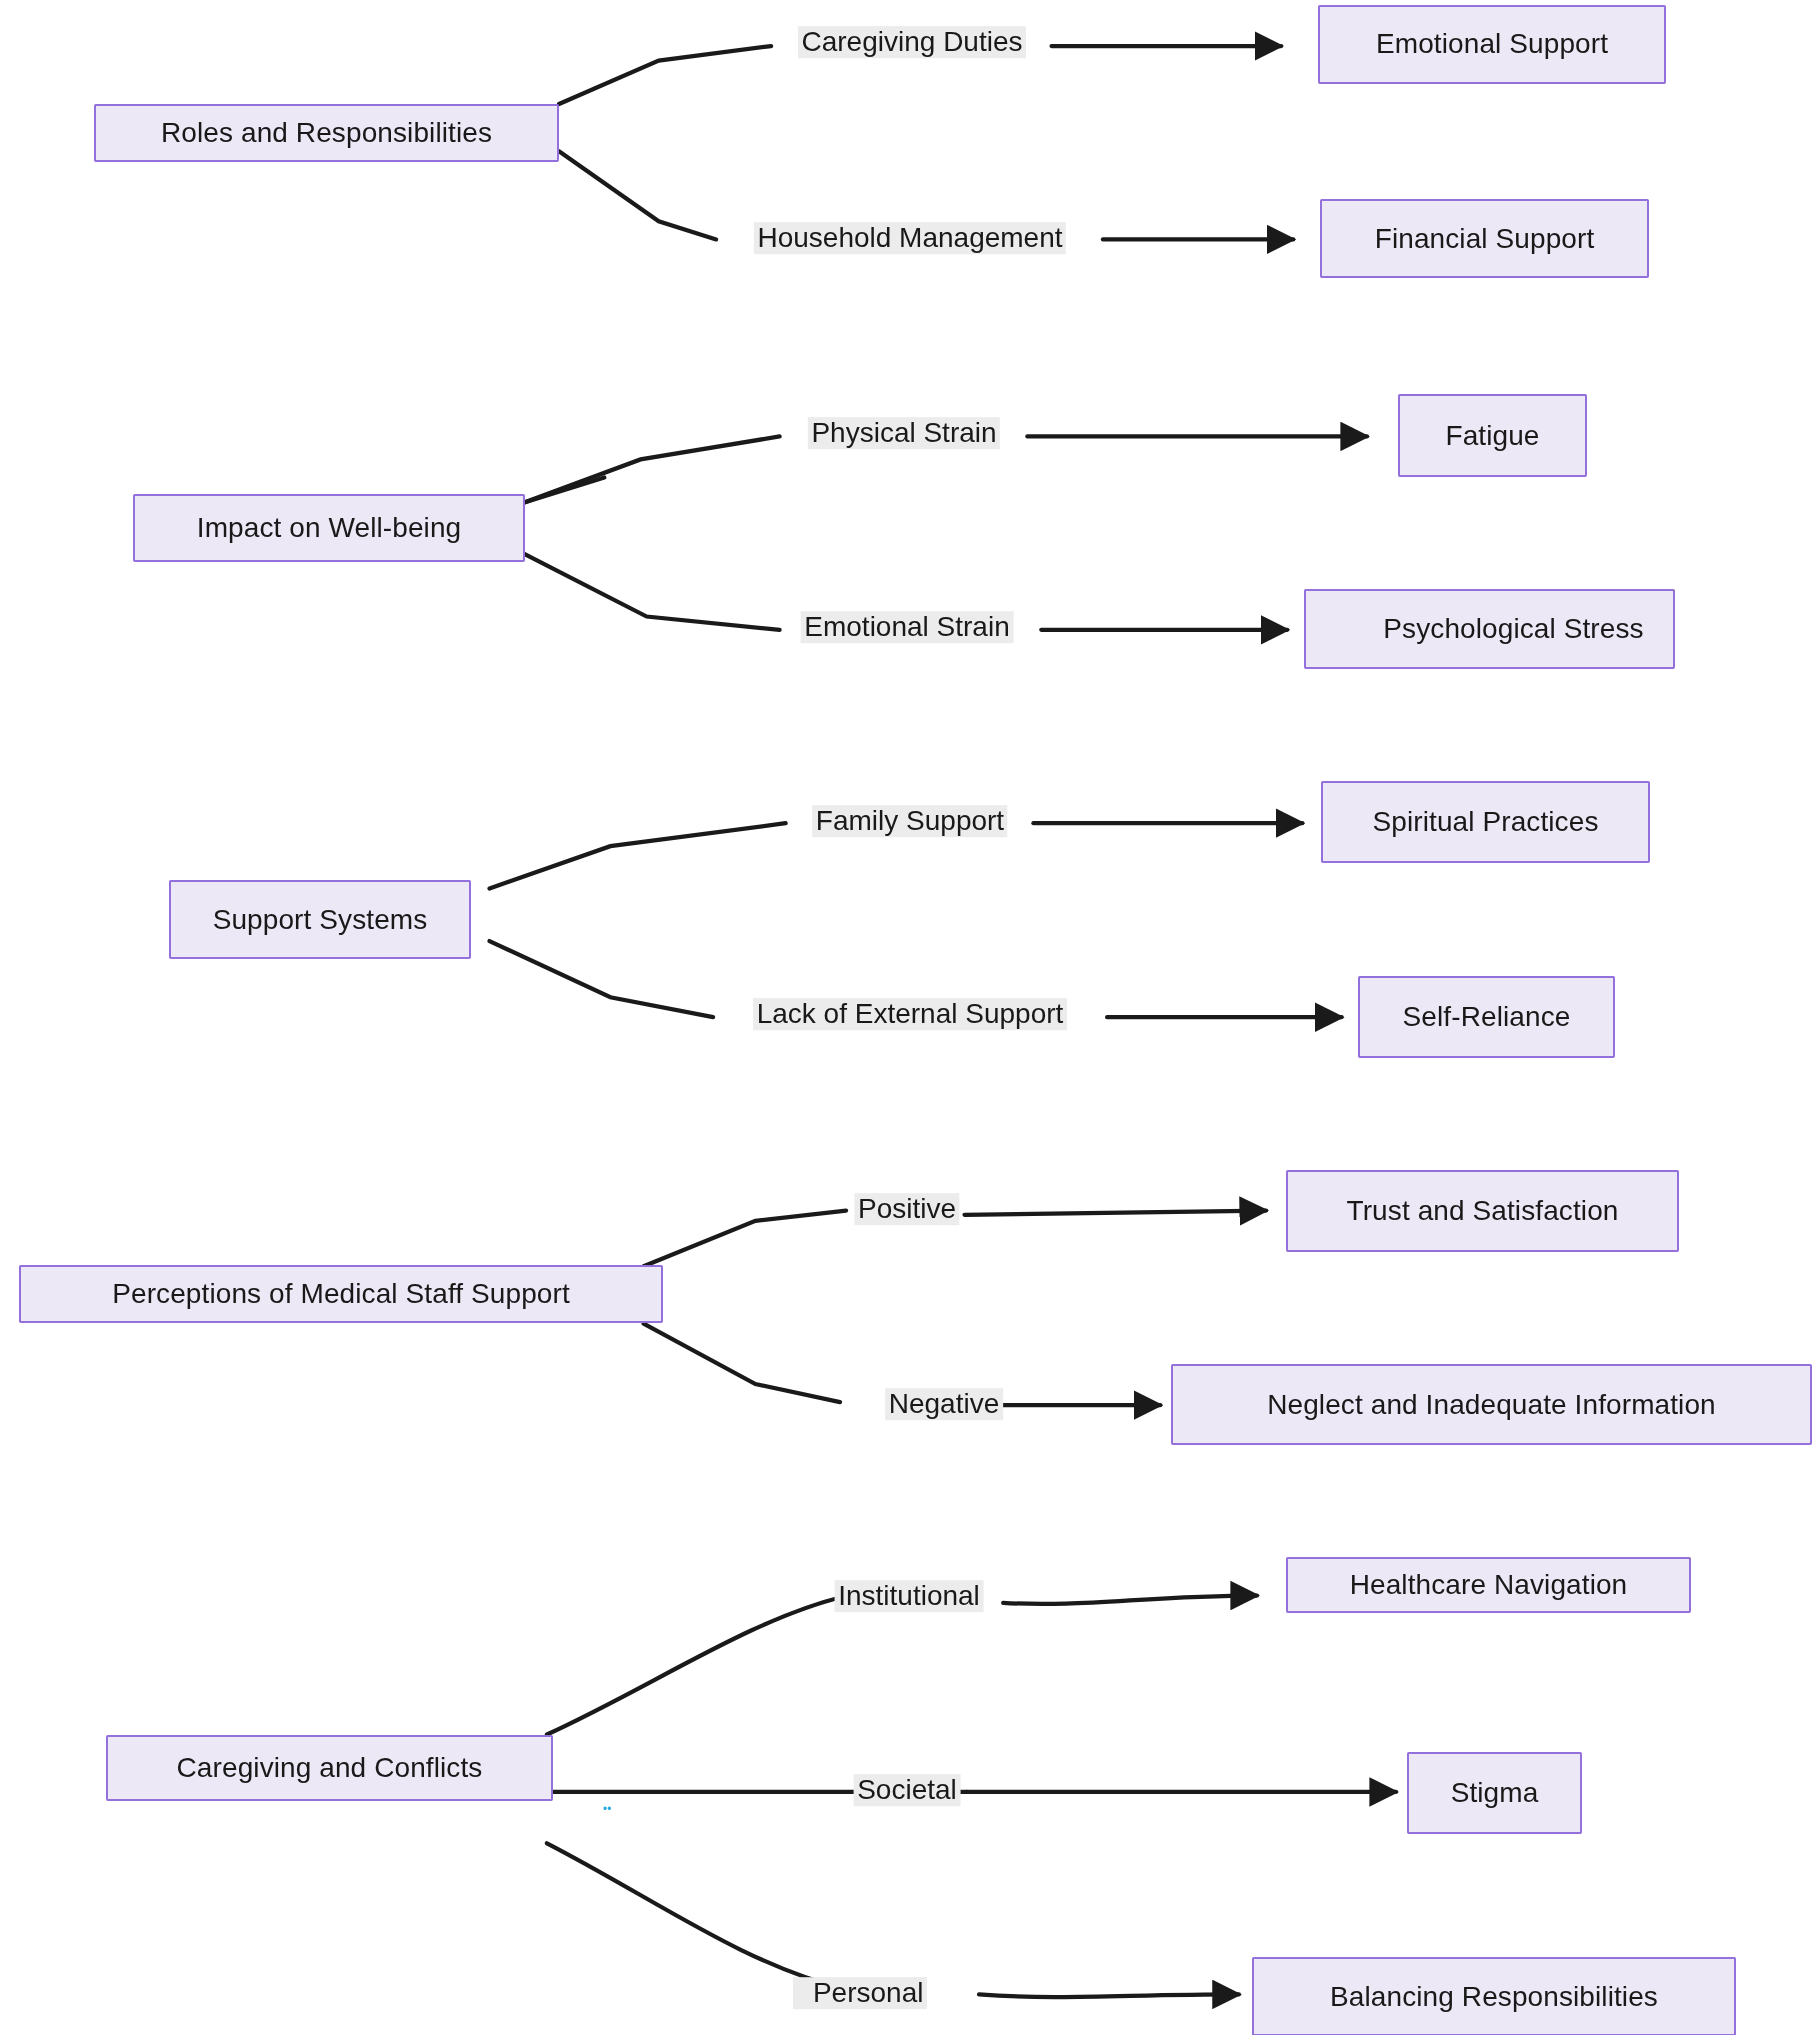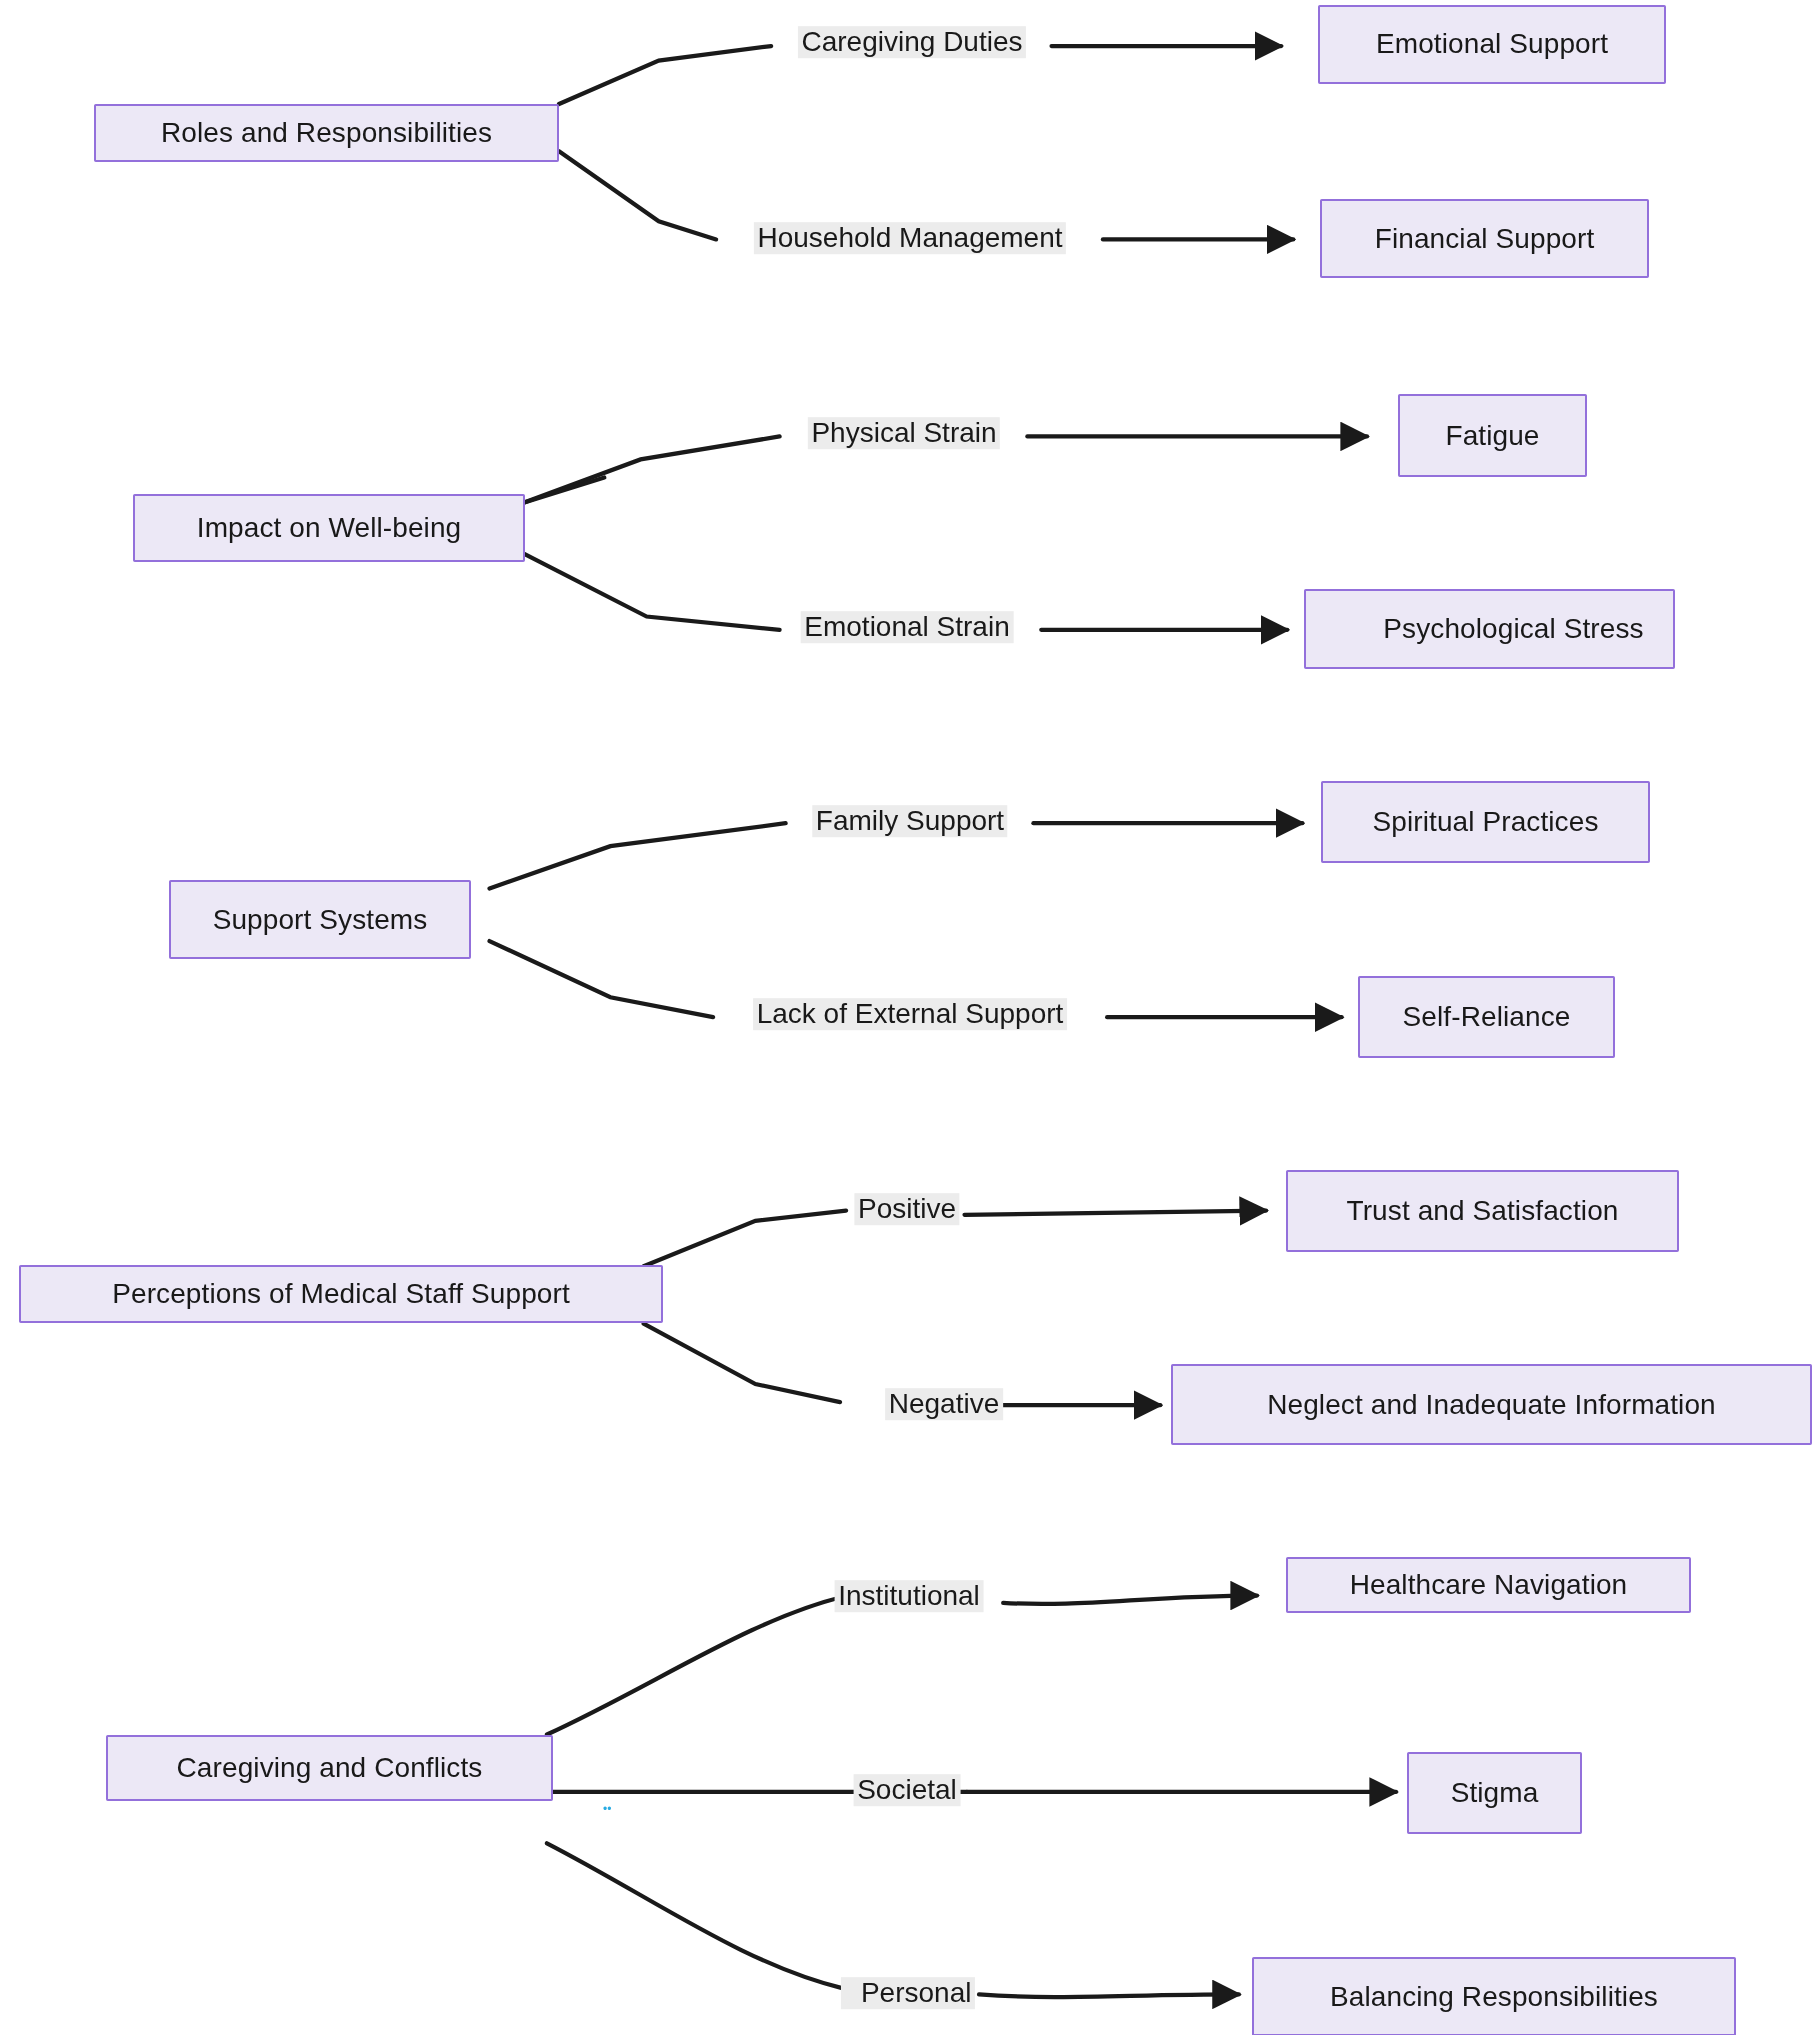--- a/index.html
+++ b/index.html
@@ -207,21 +207,21 @@
   </div>
 
   <div class="edge-label" style="left:907px; top:1790px;">
     <span>Societal</span>
   </div>
 
   <div class="node" style="left:1407px; top:1752px; width:175px; height:82px;">
     <span>Stigma</span>
   </div>
 
-  <div class="edge-label" style="left:908px; top:1993px;padding-left:20px;">
+  <div class="edge-label" style="left:860px; top:1993px;padding-left:20px;">
     <span>Personal</span>
   </div>
 
   <div class="node" style="left:1252px; top:1957px; width:484px; height:79px;">
     <span>Balancing Responsibilities</span>
   </div>
 
   <div class="artifact" style="left:603px; top:1803px;">••</div>
 
 </div>

